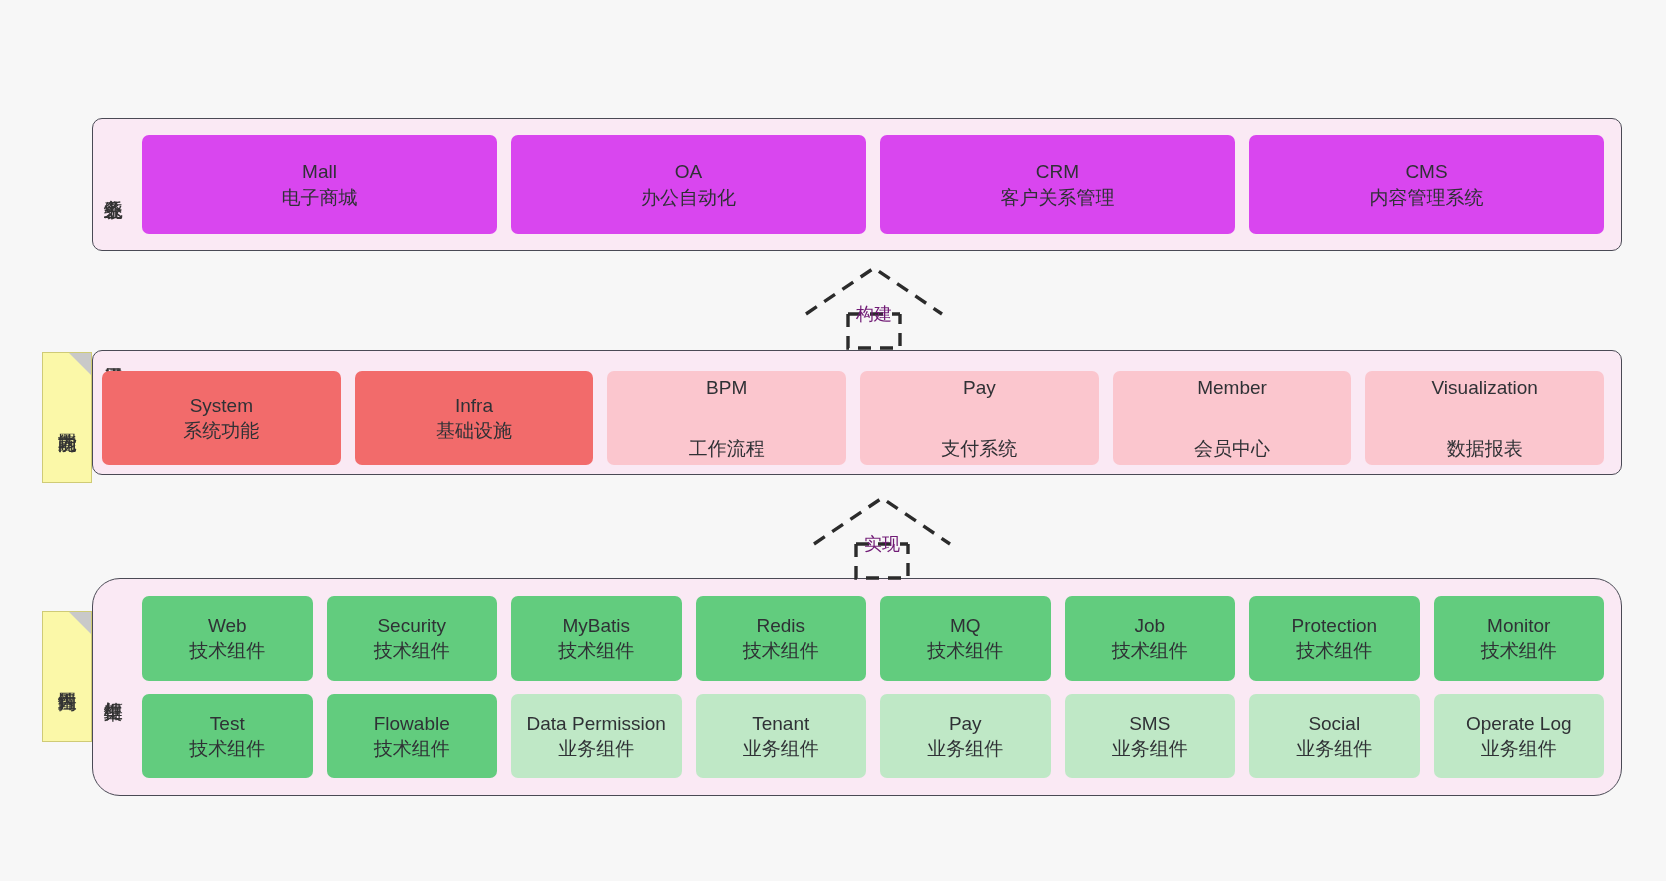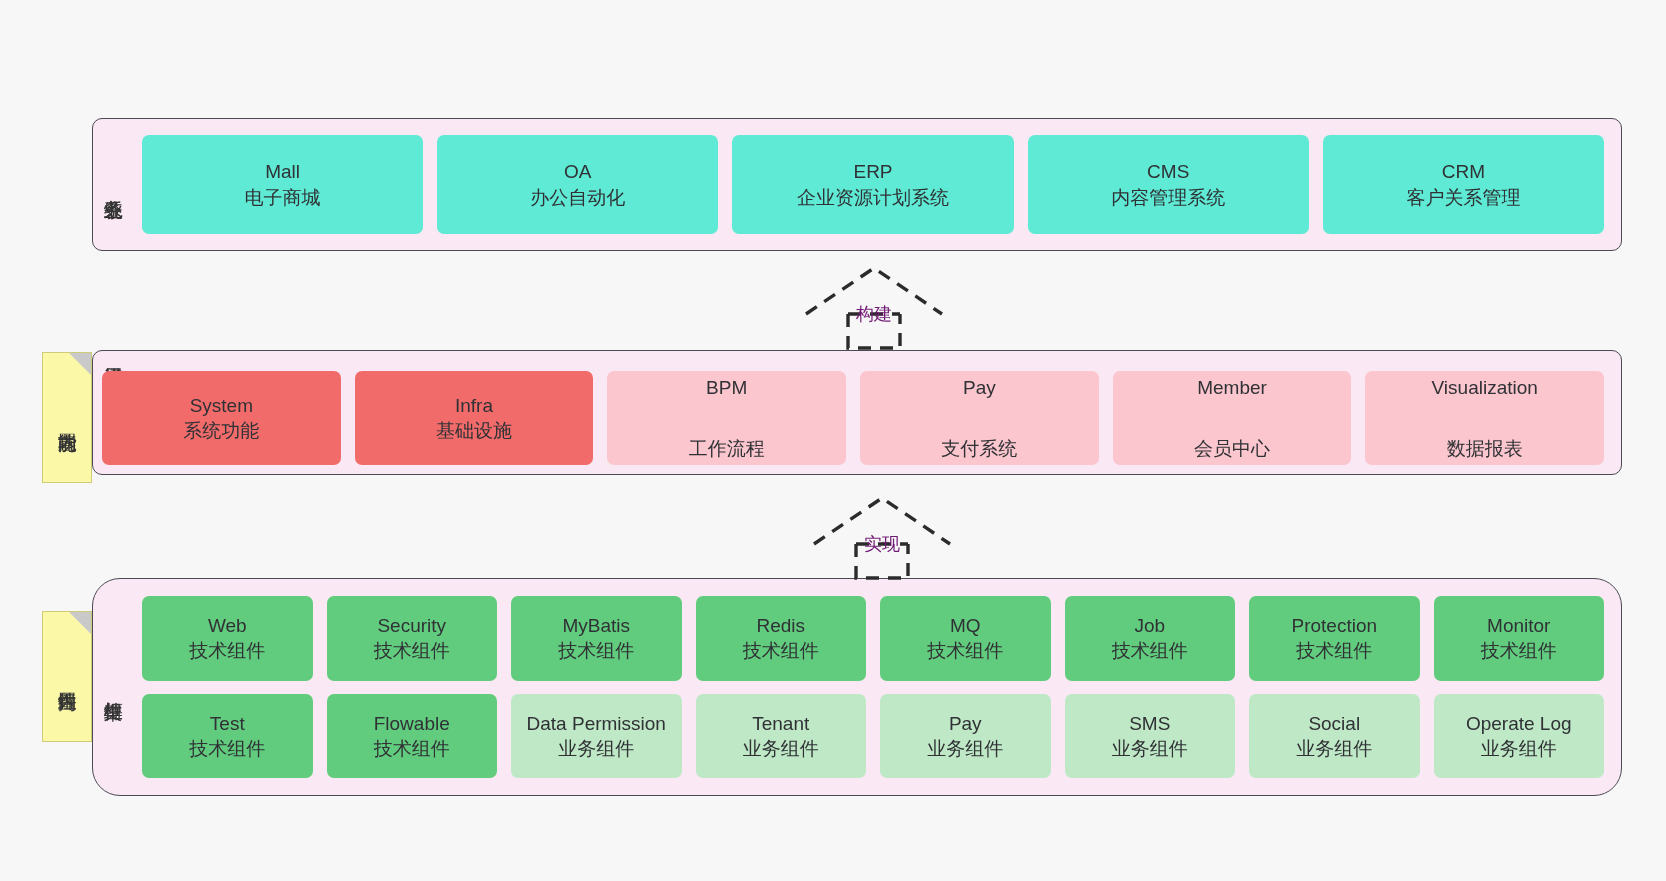--- a/index.html
+++ b/index.html
@@ -81,21 +81,21 @@
     font-size: 19px;
     line-height: 1.32;
     color: #2f3135;
     box-sizing: border-box;
     padding: 4px 6px;
   }
   .card .l1 { white-space: nowrap; }
   .card .l2 { white-space: nowrap; }
   .card.wrapname .l1 { white-space: normal; }
 
-  .c-blue        { background: #5eead4; }
+  .c-blue        { background: #d946ef; }
   .c-red         { background: #f26b6b; }
   .c-pink        { background: #fbc6ce; gap: 36px; }
   .c-green-dark  { background: #62cc7e; }
   .c-green-light { background: #bfe8c6; }
 
   
   .note {
     position: absolute;
     width: 50px;
     background: #fbf8a8;
@@ -149,30 +149,26 @@
 
       <div class="card c-blue">
         <span class="l1">Mall</span>
         <span class="l2">电子商城</span>
       </div>
       <div class="card c-blue">
         <span class="l1">OA</span>
         <span class="l2">办公自动化</span>
       </div>
       <div class="card c-blue">
-        <span class="l1">ERP</span>
-        <span class="l2">企业资源计划系统</span>
+        <span class="l1">CRM</span>
+        <span class="l2">客户关系管理</span>
       </div>
       <div class="card c-blue">
         <span class="l1">CMS</span>
         <span class="l2">内容管理系统</span>
-      </div>
-      <div class="card c-blue">
-        <span class="l1">CRM</span>
-        <span class="l2">客户关系管理</span>
       </div>
 
     </div>
   </div>
 
   <div class="arrow" style="left:800px; top:262px; width:148px; height:88px;">
     <svg width="148" height="88" viewBox="0 0 148 88">
       <path d="M6 52 L74 6 L142 52" fill="none" stroke="#2b2b2b" stroke-width="3.4" stroke-dasharray="13 9" stroke-linecap="butt"></path>
       <path d="M48 52 L48 86 L100 86 L100 52" fill="none" stroke="#2b2b2b" stroke-width="3.4" stroke-dasharray="13 9" stroke-linecap="butt"></path>
       <path d="M48 52 L100 52" fill="none" stroke="#2b2b2b" stroke-width="3.4" stroke-dasharray="13 9" stroke-linecap="butt"></path>

